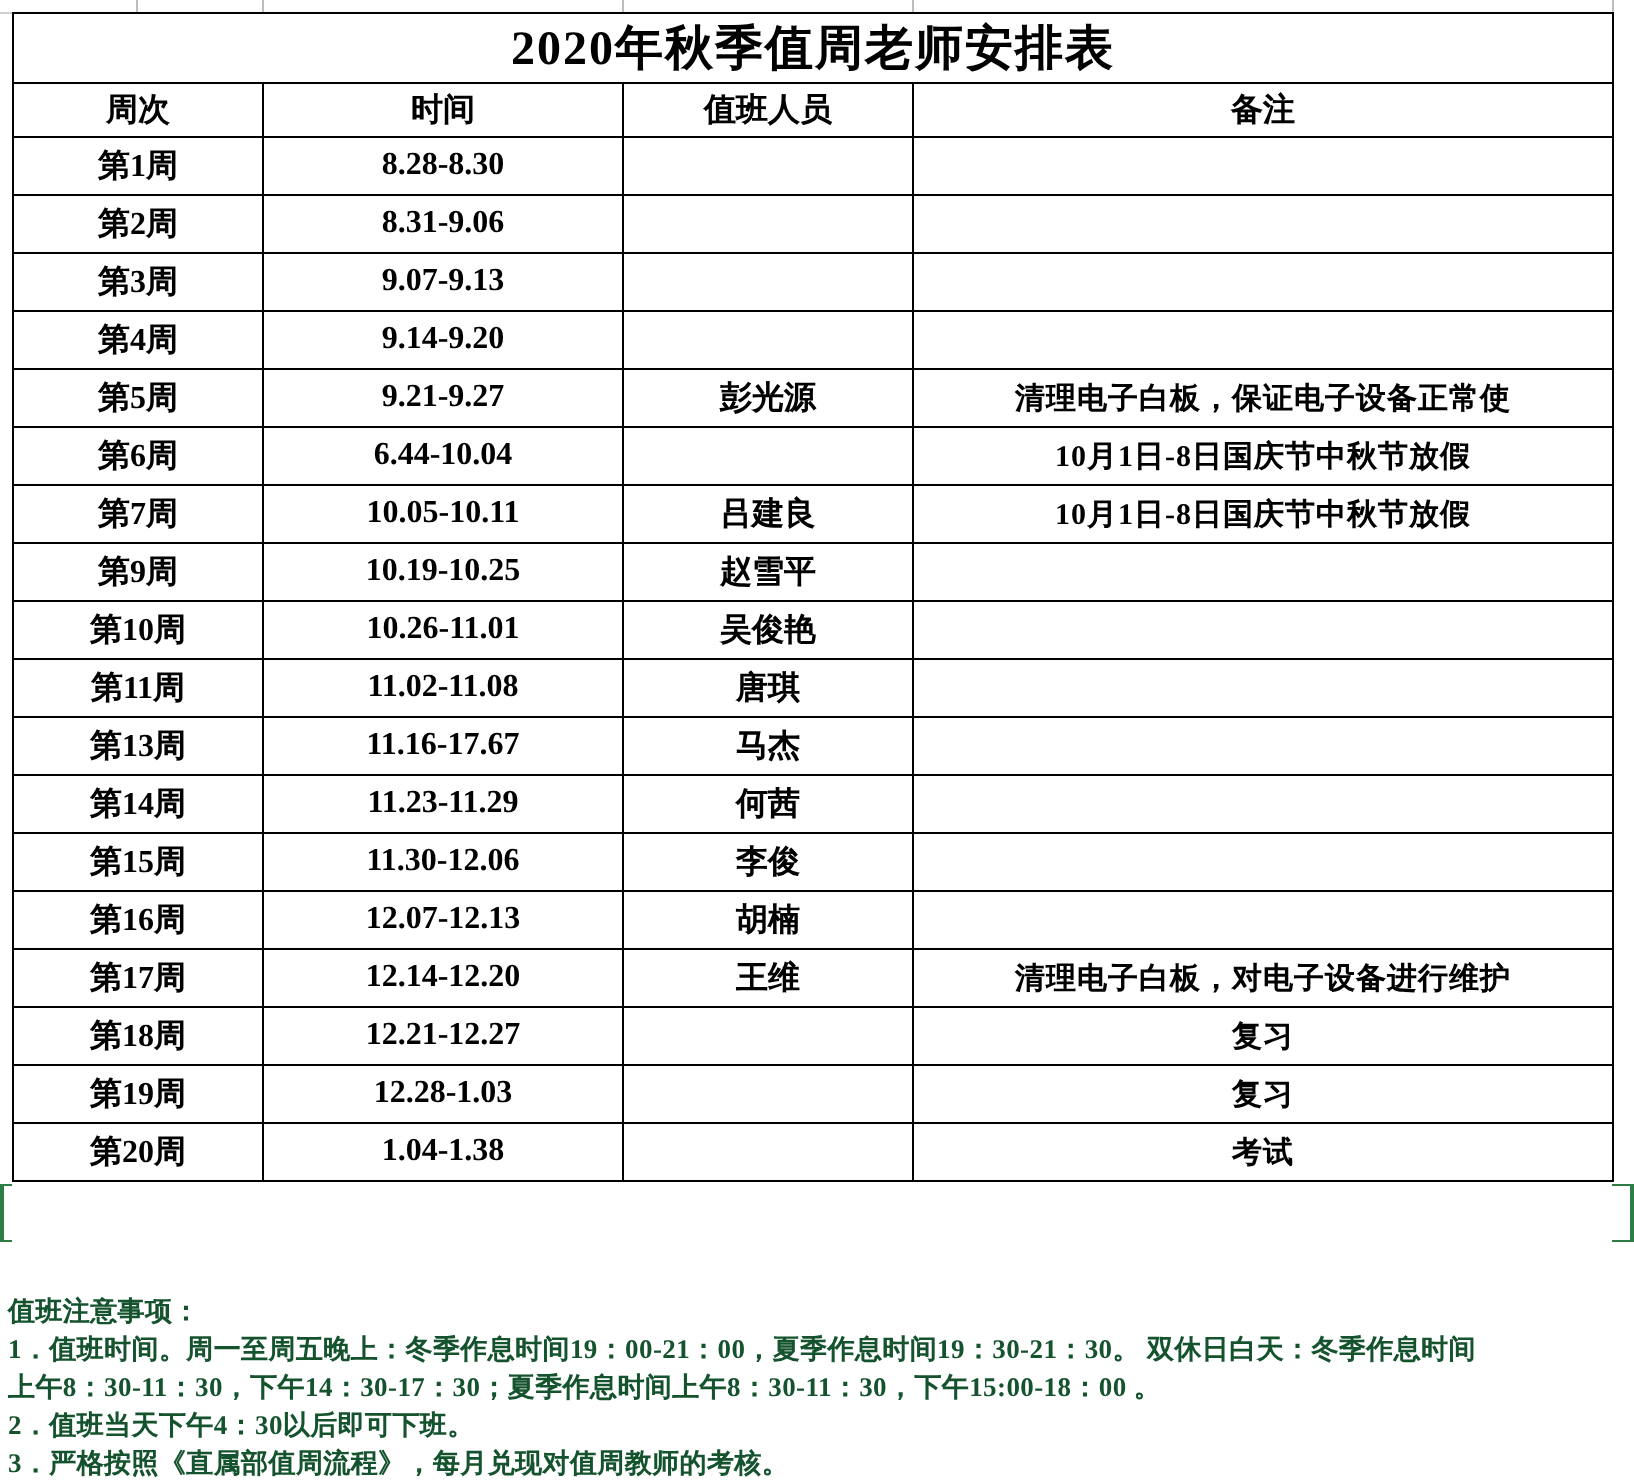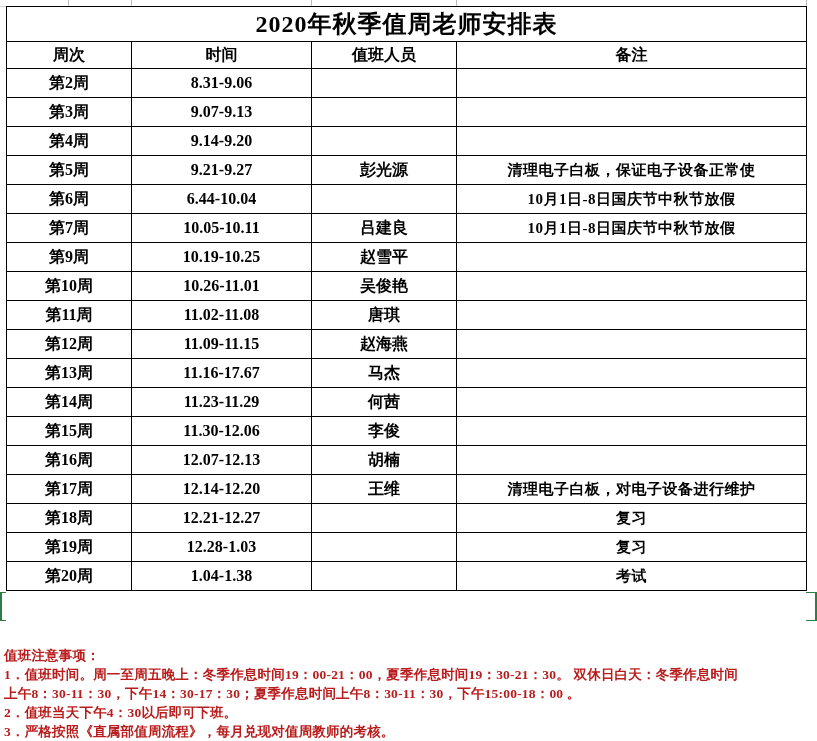--- a/index.html
+++ b/index.html
@@ -87,21 +87,21 @@
 
   
   .notes {
     position: absolute;
     left: 4px;
     top: 646px;
     width: 810px;
     font-family: "Liberation Serif", "DejaVu Serif", serif;
     font-weight: bold;
     font-size: 13.5px;
-    color: #b91c1c;
+    color: #14532d;
     line-height: 19px;
     letter-spacing: 0.2px;
   }
   .notes div { white-space: nowrap; }
 
   
   .sel-left {
     position: absolute;
     left: 0;
     top: 592px;
@@ -163,20 +163,26 @@
           <td class="title-cell" colspan="4">2020年秋季值周老师安排表</td>
         </tr>
         <tr>
           <td class="hdr-cell">周次</td>
           <td class="hdr-cell">时间</td>
           <td class="hdr-cell">值班人员</td>
           <td class="hdr-cell">备注</td>
         </tr>
 
         <tr>
+          <td class="row-cell">第1周</td>
+          <td class="row-cell">8.28-8.30</td>
+          <td class="row-cell"></td>
+          <td class="row-cell note-cell"></td>
+        </tr>
+        <tr>
           <td class="row-cell">第2周</td>
           <td class="row-cell">8.31-9.06</td>
           <td class="row-cell"></td>
           <td class="row-cell note-cell"></td>
         </tr>
         <tr>
           <td class="row-cell">第3周</td>
           <td class="row-cell">9.07-9.13</td>
           <td class="row-cell"></td>
           <td class="row-cell note-cell"></td>
@@ -214,26 +220,20 @@
         <tr>
           <td class="row-cell">第10周</td>
           <td class="row-cell">10.26-11.01</td>
           <td class="row-cell">吴俊艳</td>
           <td class="row-cell note-cell"></td>
         </tr>
         <tr>
           <td class="row-cell">第11周</td>
           <td class="row-cell">11.02-11.08</td>
           <td class="row-cell">唐琪</td>
-          <td class="row-cell note-cell"></td>
-        </tr>
-        <tr>
-          <td class="row-cell">第12周</td>
-          <td class="row-cell">11.09-11.15</td>
-          <td class="row-cell">赵海燕</td>
           <td class="row-cell note-cell"></td>
         </tr>
         <tr>
           <td class="row-cell">第13周</td>
           <td class="row-cell">11.16-17.67</td>
           <td class="row-cell">马杰</td>
           <td class="row-cell note-cell"></td>
         </tr>
         <tr>
           <td class="row-cell">第14周</td>

